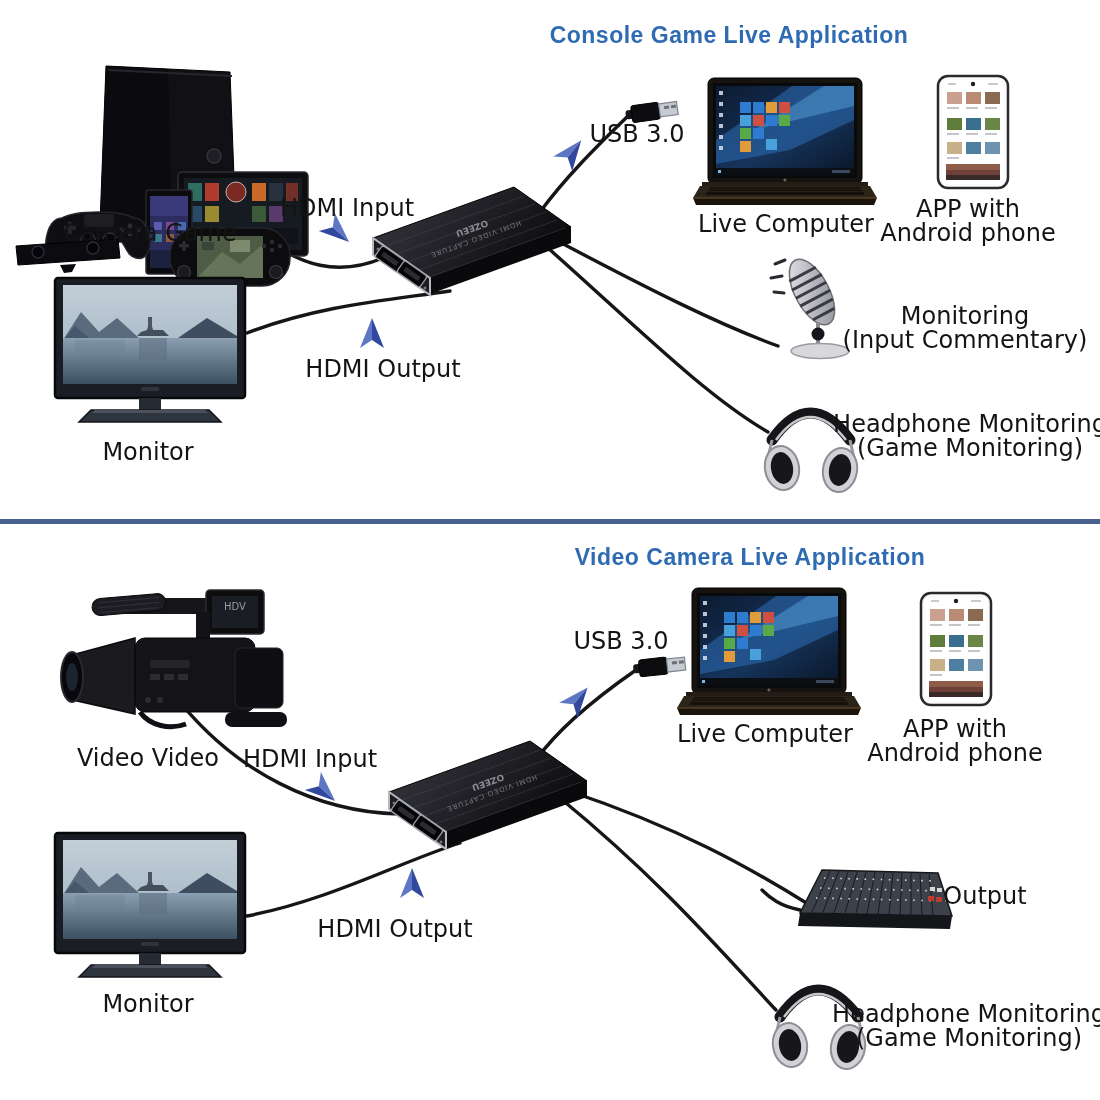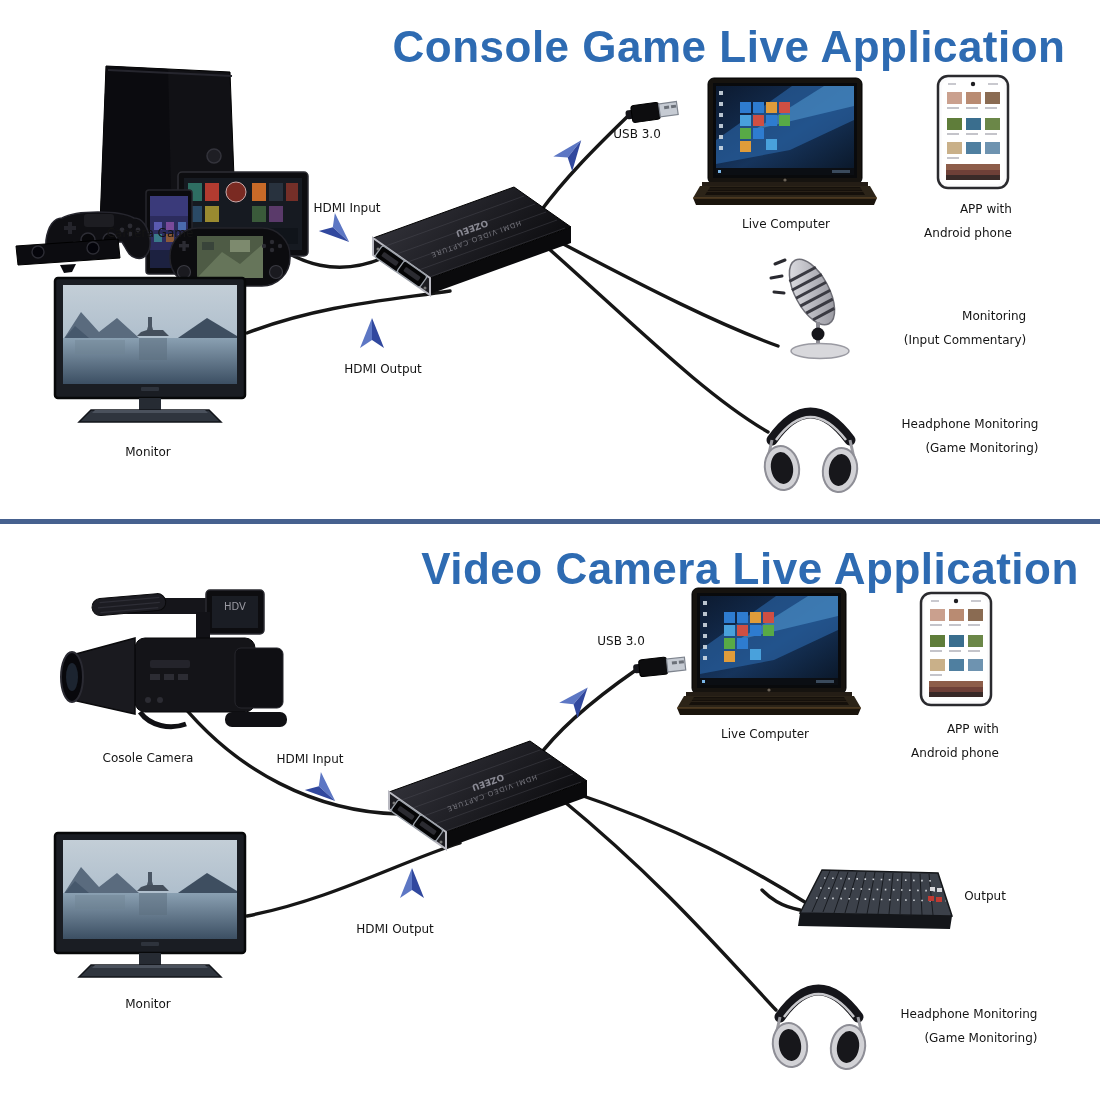--- a/index.html
+++ b/index.html
@@ -1,22 +1,22 @@
 <!DOCTYPE html>
 <html><head>
 <meta charset="utf-8">
 <style>
   html,body{margin:0;padding:0;background:#fff;}
   .stage{position:relative;width:1100px;height:1100px;background:#ffffff;overflow:hidden;
          font-family:"DejaVu Sans",sans-serif;}
   .gfx{position:absolute;left:0;top:0;}
   .title{position:absolute;transform:translateX(-50%);font-family:"Liberation Sans",sans-serif;
-         font-weight:bold;font-size:44px;color:#2e6bb2;white-space:nowrap;letter-spacing:.5px;}
-  .lbl{position:absolute;transform:translateX(-50%);font-size:12px;color:#141414;
-       text-align:right;white-space:nowrap;line-height:24px;}
+         font-weight:bold;font-size:23px;color:#2e6bb2;white-space:nowrap;letter-spacing:.5px;}
+  .lbl{position:absolute;transform:translateX(-50%);font-size:24px;color:#141414;
+       text-align:center;white-space:nowrap;line-height:24px;}
   .divider{position:absolute;left:0;top:519px;width:1100px;height:5px;background:#46618f;}
 </style>
 </head>
 <body>
 
 <div class="stage">
 
 <svg class="gfx" width="1100" height="1100" viewBox="0 0 1100 1100">
   <defs>
     <linearGradient id="sky" x1="0" y1="0" x2="0" y2="1">
@@ -384,21 +384,21 @@
   <div>(Input Commentary)</div>
 </div>
 <div class="lbl" style="left:970px;top:412px">
   <div>Headphone Monitoring</div>
   <div>(Game Monitoring)</div>
 </div>
 <div class="lbl" style="left:383px;top:357px">HDMI Output</div>
 <div class="lbl" style="left:148px;top:440px">Monitor</div>
 
 <div class="title" style="left:750px;top:544px">Video Camera Live Application</div>
-<div class="lbl" style="left:148px;top:746px">Cosole Camera</div>
+<div class="lbl" style="left:148px;top:746px">Video Video</div>
 <div class="lbl" style="left:310px;top:747px">HDMI Input</div>
 <div class="lbl" style="left:621px;top:629px">USB 3.0</div>
 <div class="lbl" style="left:765px;top:722px">Live Computer</div>
 <div class="lbl" style="left:955px;top:717px">
   <div>APP with</div>
   <div>Android phone</div>
 </div>
 <div class="lbl" style="left:985px;top:884px">Output</div>
 <div class="lbl" style="left:969px;top:1002px">
   <div>Headphone Monitoring</div>

